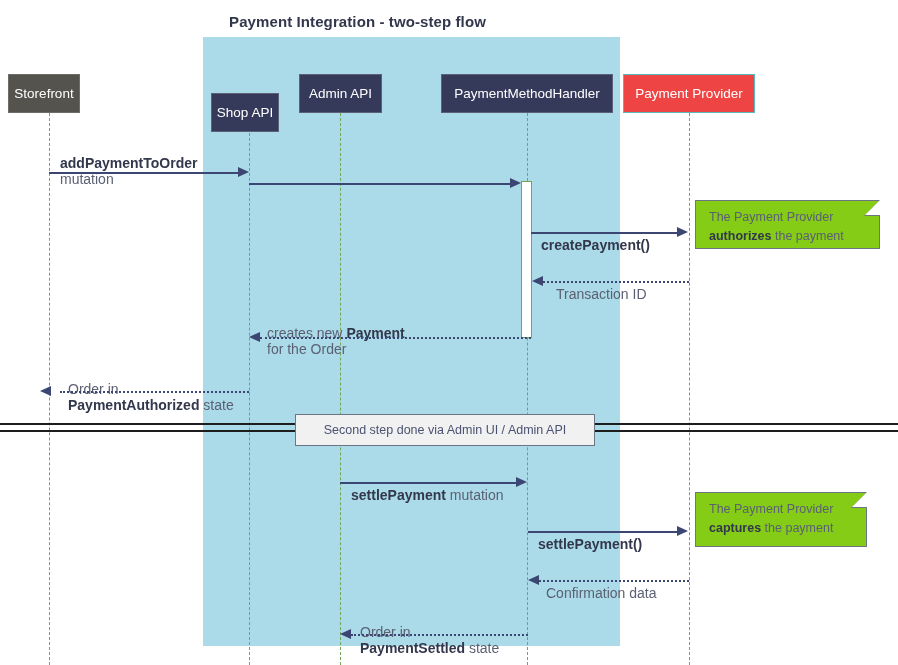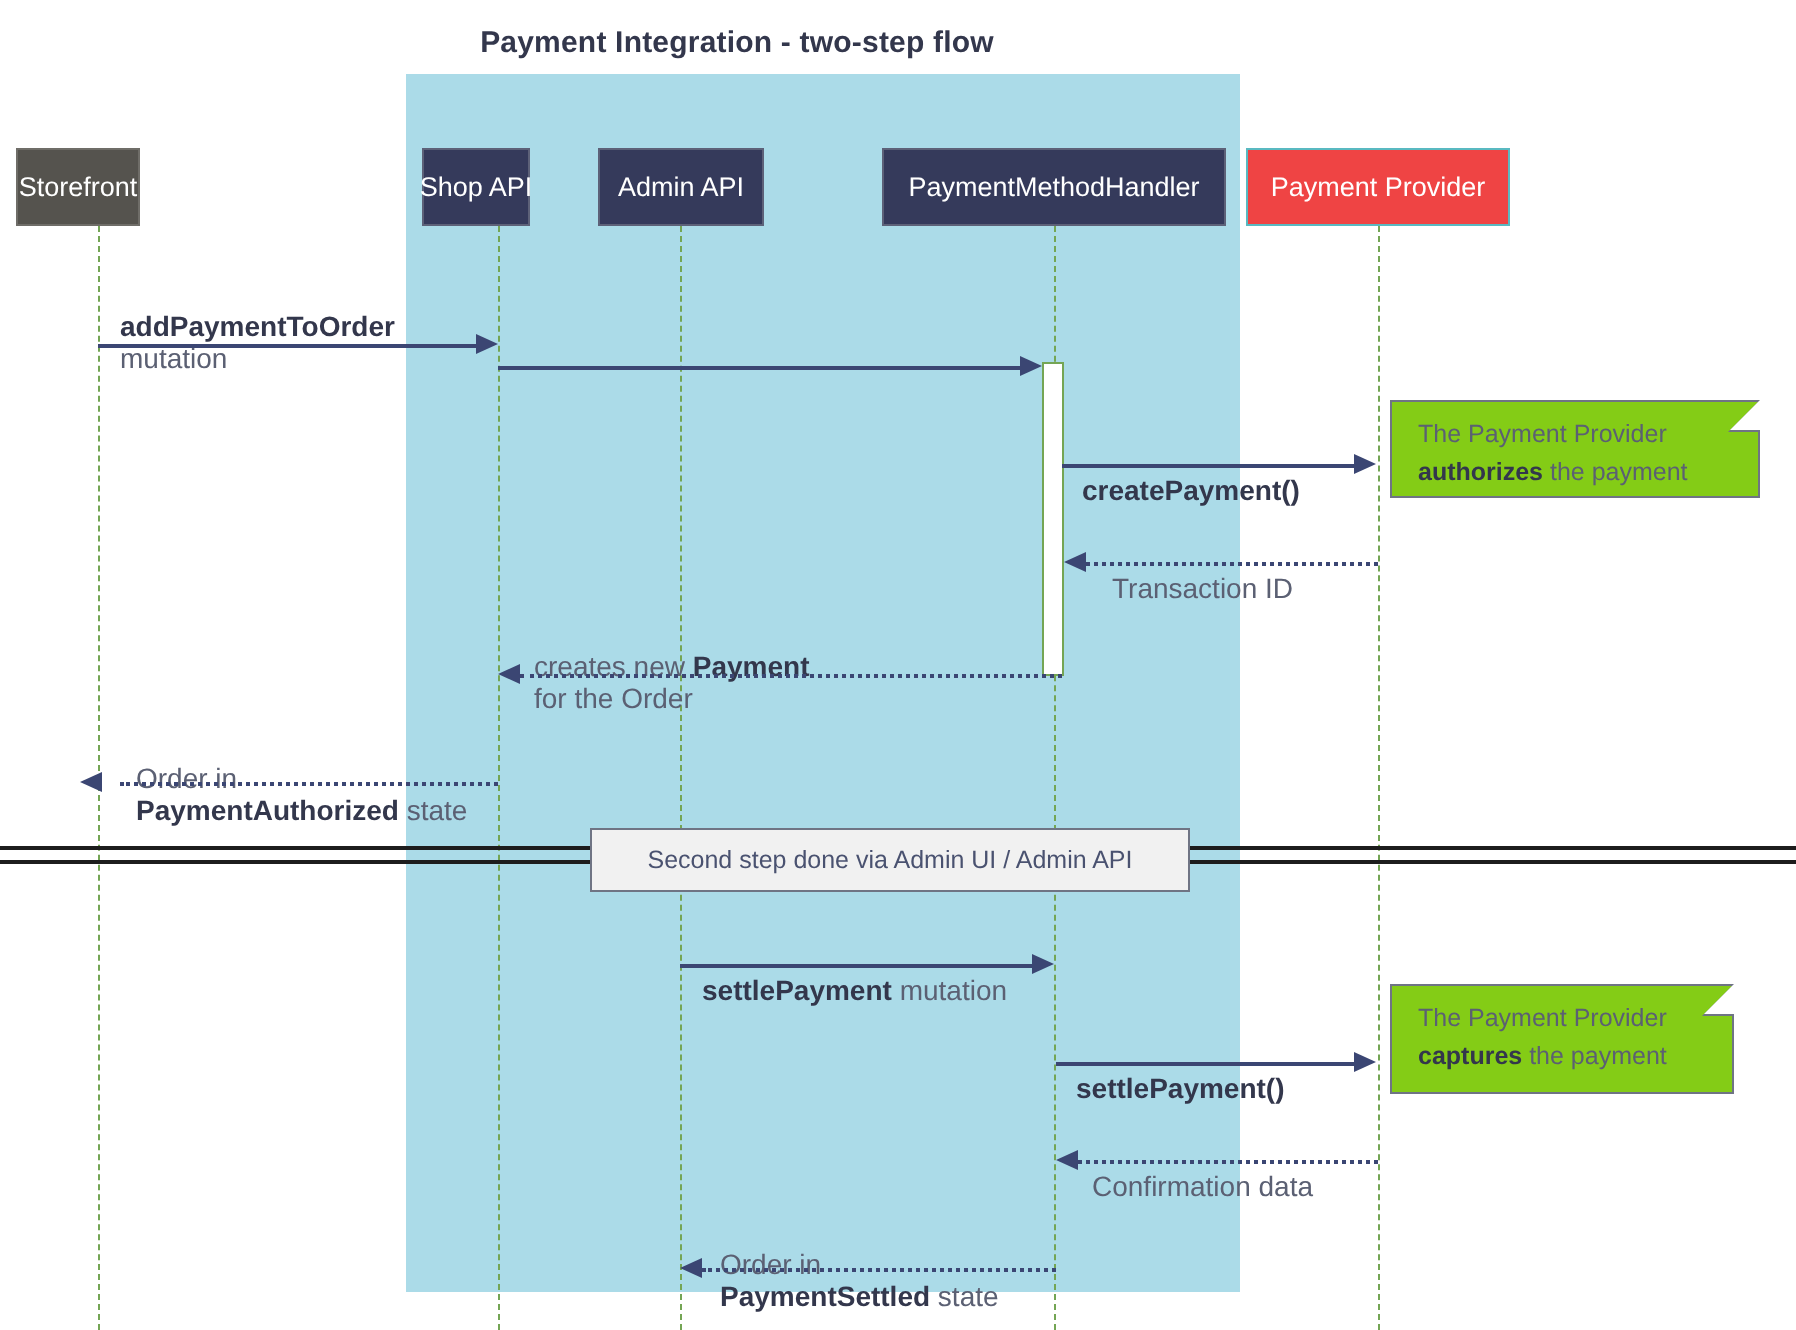--- a/index.html
+++ b/index.html
@@ -19,21 +19,20 @@
   .title {
     position: absolute;
     left: 0;
     top: 13px;
     width: 715px;
     text-align: center;
     font-size: 15px;
     font-weight: bold;
     color: #33374c;
     letter-spacing: 0.1px;
-    margin-left: 11px;
   }
   
   .group-box {
     position: absolute;
     left: 203px;
     top: 37px;
     width: 417px;
     height: 609px;
     background: #abdbe8;
   }
@@ -165,22 +164,22 @@
   <div class="title">Payment Integration - two-step flow</div>
 
   <div class="group-box"></div>
 
   <div class="lifeline" style="left:49px;"></div>
   <div class="lifeline" style="left:249px;"></div>
   <div class="lifeline" style="left:340px;"></div>
   <div class="lifeline" style="left:527px;"></div>
   <div class="lifeline" style="left:689px;"></div>
 
-  <div class="participant p-storefront" style="left:8px;width:62px;">Storefront</div>
-  <div class="participant p-api" style="left:211px;width:54px;">Shop API</div>
+  <div class="participant p-storefront" style="left:8px;width:72px;">Storefront</div>
+  <div class="participant p-api" style="left:211px;width:68px;margin-top:19px;">Shop API</div>
   <div class="participant p-api" style="left:299px;width:83px;">Admin API</div>
   <div class="participant p-api" style="left:441px;width:172px;text-align:right;">PaymentMethodHandler</div>
   <div class="participant p-provider" style="left:623px;width:132px;">Payment Provider</div>
 
   <div class="activation" style="left:521px;top:181px;height:157px;"></div>
 
   <div class="msg-label" style="left:60px;top:130px;">
     <b>addPaymentToOrder</b><span></span>
     <span class="line2">mutation</span>
   </div>

